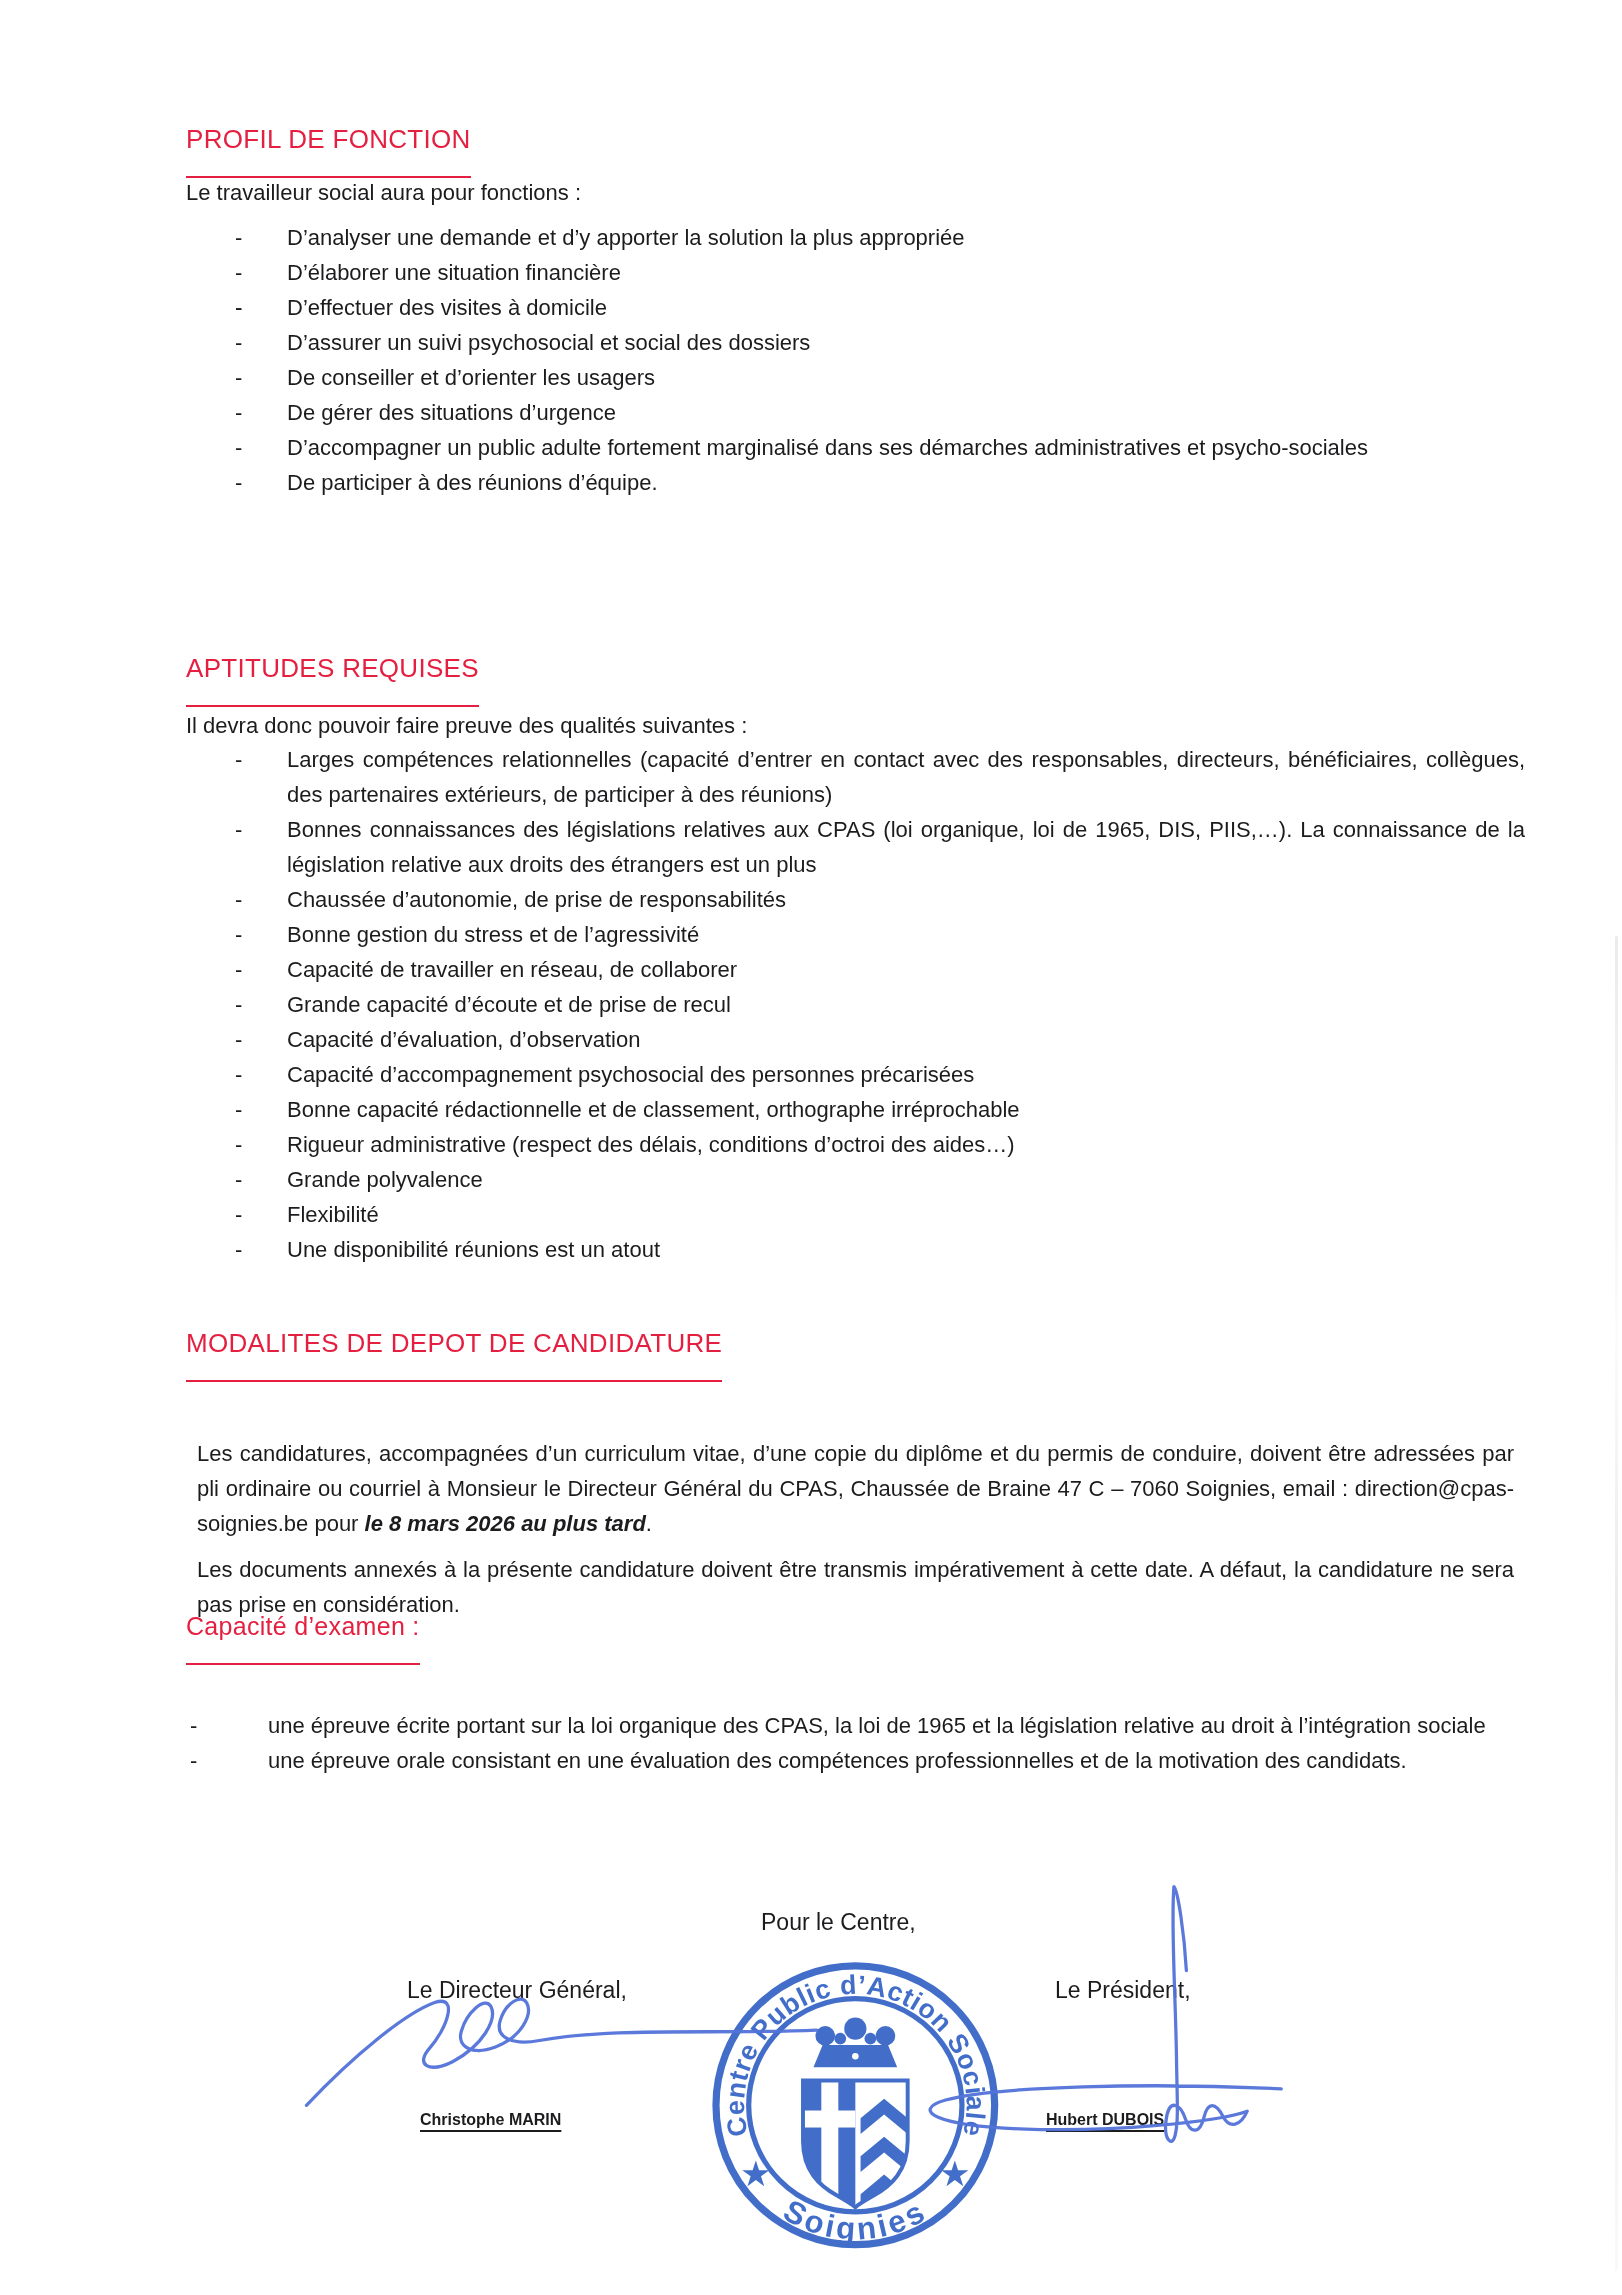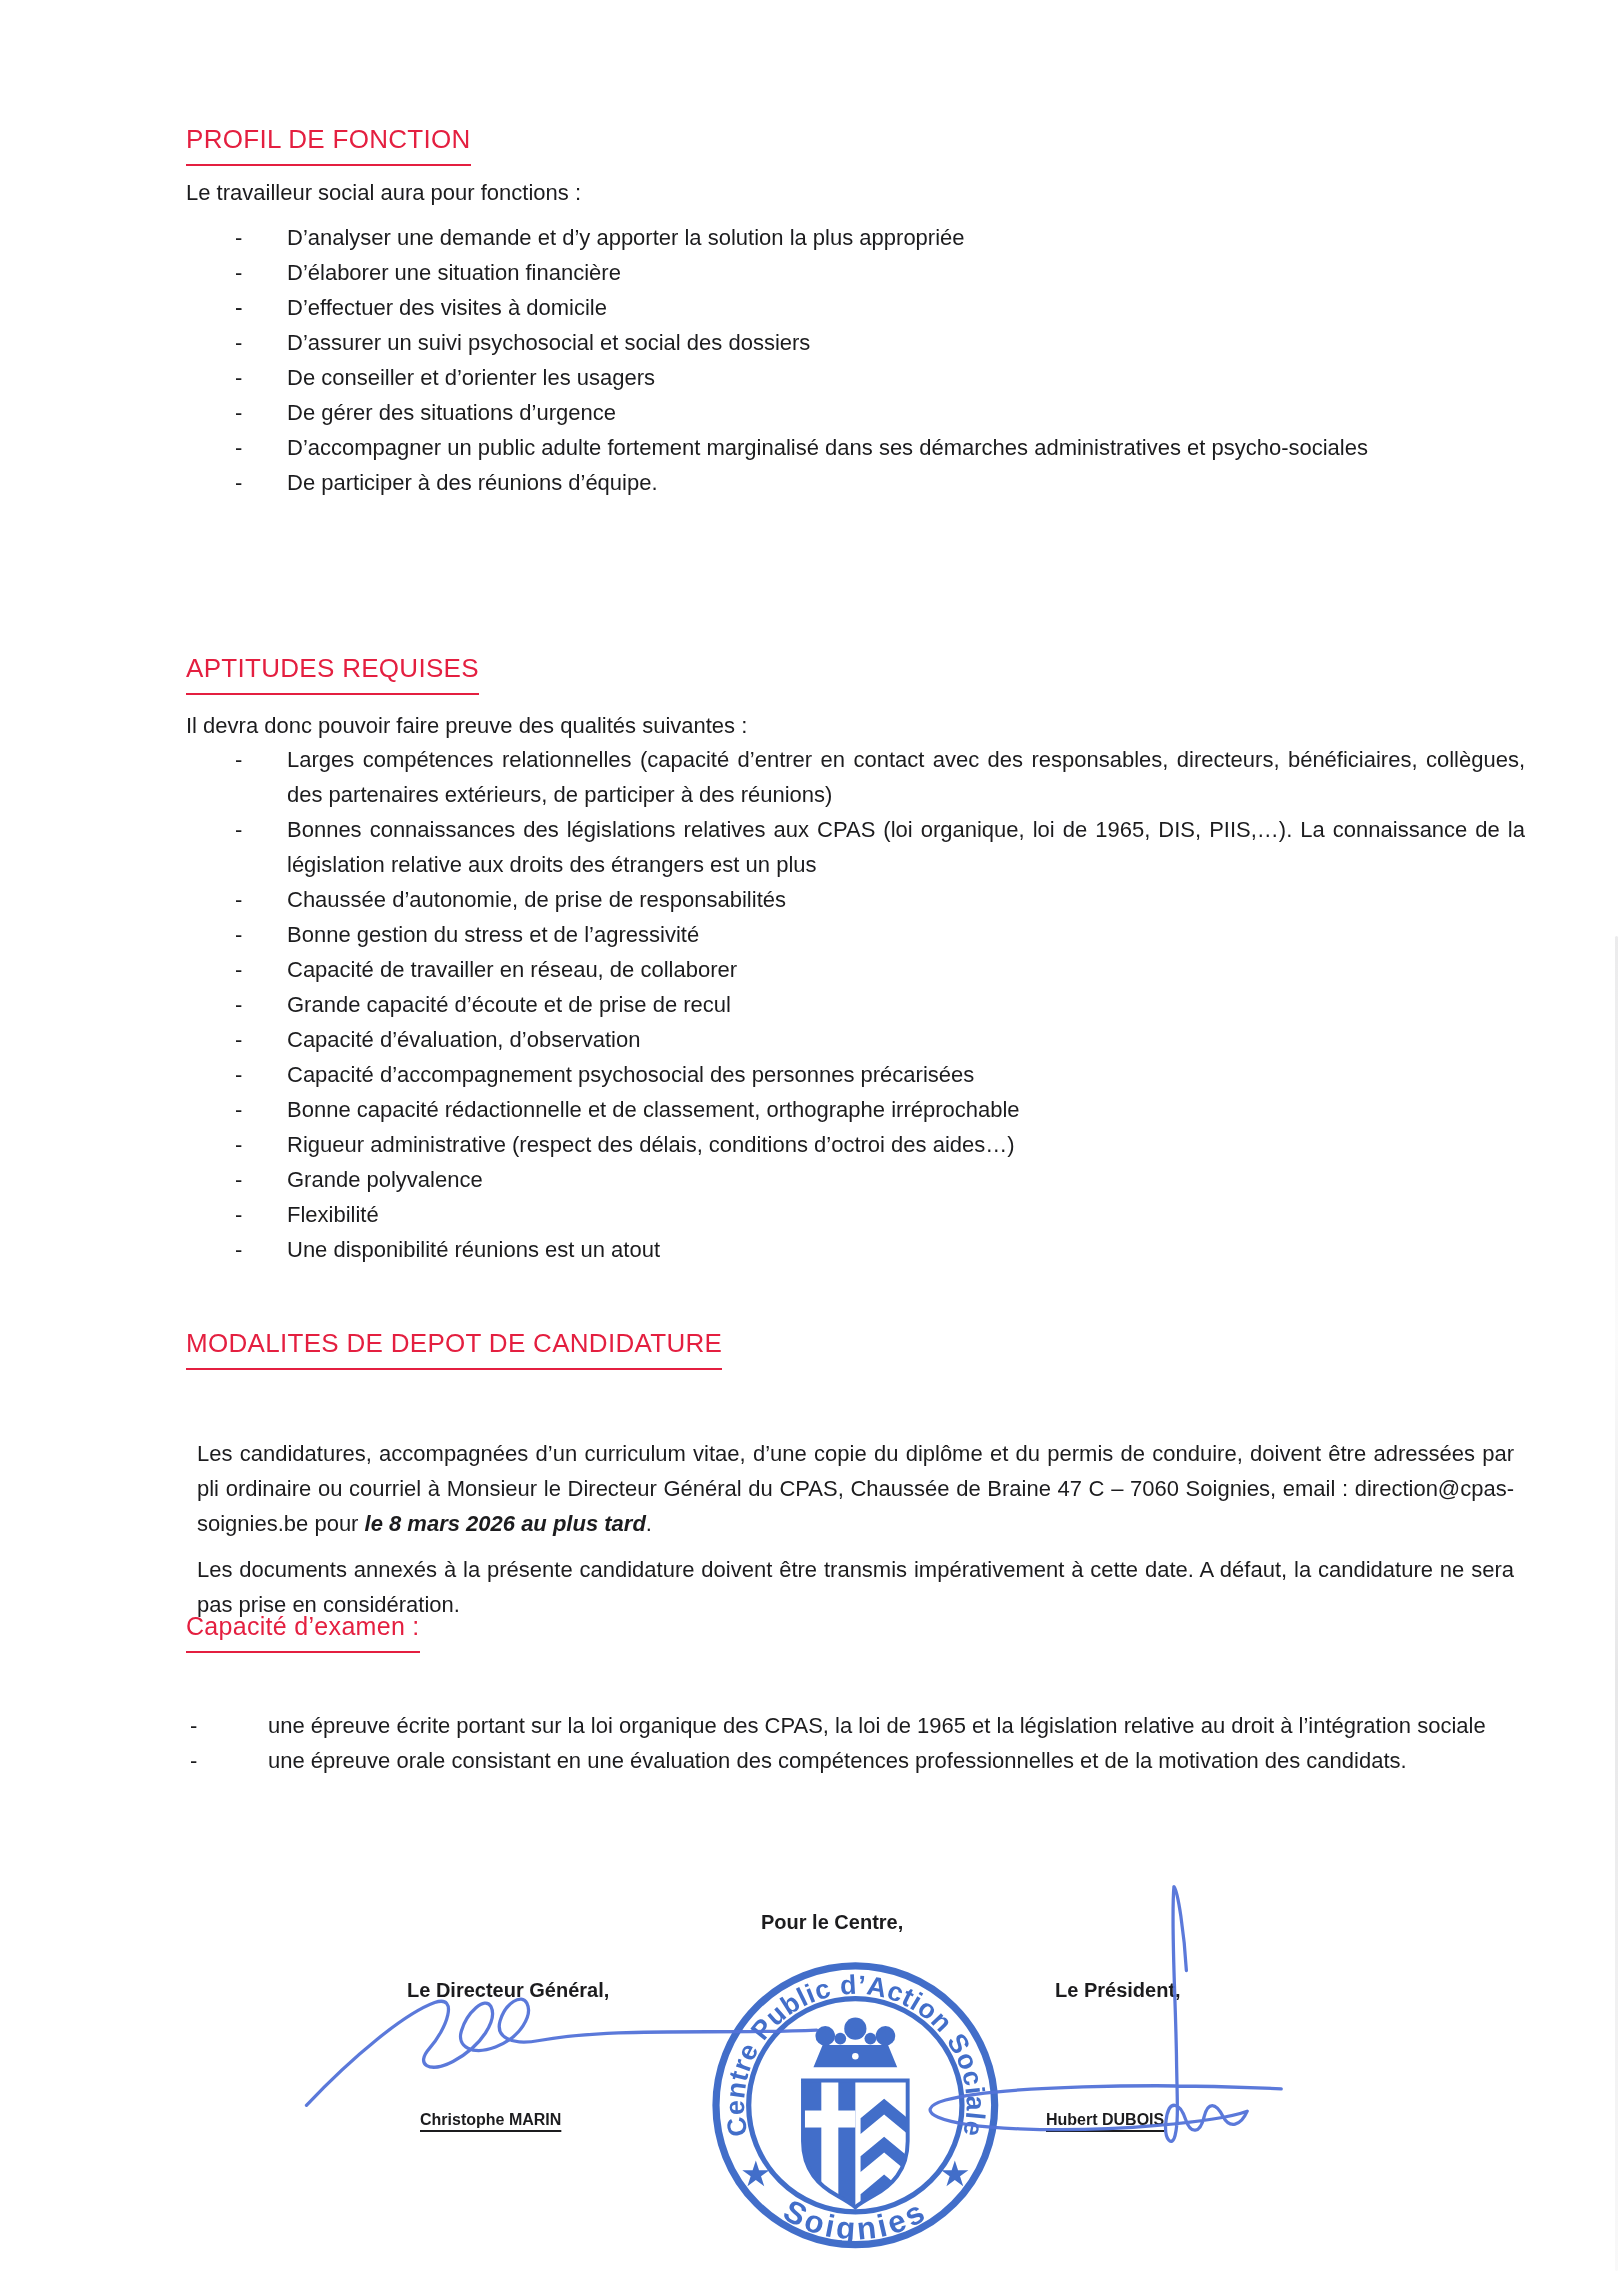--- a/index.html
+++ b/index.html
@@ -17,35 +17,35 @@
     color:var(--text-color);
     overflow:hidden;
   }
   .abs{position:absolute;}
   .content-col{left:186px;width:1339px;}
   .heading{
     font-size:26px;line-height:31px;font-weight:400;
     color:var(--heading-red);letter-spacing:0.3px;white-space:nowrap;
   }
   .heading .hd-inner{
-    display:inline-block;border-bottom:2.6px solid var(--heading-red);padding-bottom:9px;
+    display:inline-block;border-bottom:2.6px solid var(--heading-red);padding-bottom:21px;
   }
   .body-text{font-size:22px;line-height:35px;}
   .doc-list{list-style:none;margin:0;padding:0;}
   .doc-list li{
     position:relative;text-align:justify;
     font-size:22px;line-height:35px;
   }
   .indent-deep li{padding-left:101px;}
   .indent-deep li .dash{position:absolute;left:49px;top:0;}
   .indent-shallow li{padding-left:82px;}
   .indent-shallow li .dash{position:absolute;left:3.9px;top:0;}
   .paras p{margin:11px;text-align:justify;}
   .deadline{font-weight:bold;font-style:italic;}
-  .sig-label{font-size:20px;line-height:29px;white-space:nowrap;font-weight:bold;}
+  .sig-label{font-size:23px;line-height:29px;white-space:nowrap;}
   .sig-name{
     font-size:16px;font-weight:bold;white-space:nowrap;
     text-decoration:underline;text-decoration-thickness:2px;text-underline-offset:4.6px;
   }
   .ink-layer{position:absolute;left:0;top:0;pointer-events:none;}
   .sig{fill:none;stroke:var(--ink-blue);stroke-width:5;stroke-linecap:round;stroke-linejoin:round;opacity:.95;}
   .stamp-stroke{stroke:var(--stamp-blue);}
   .stamp-fill{fill:var(--stamp-blue);}
   .stamp-text{
     fill:var(--stamp-blue);font-family:"Liberation Sans","DejaVu Sans",sans-serif;

